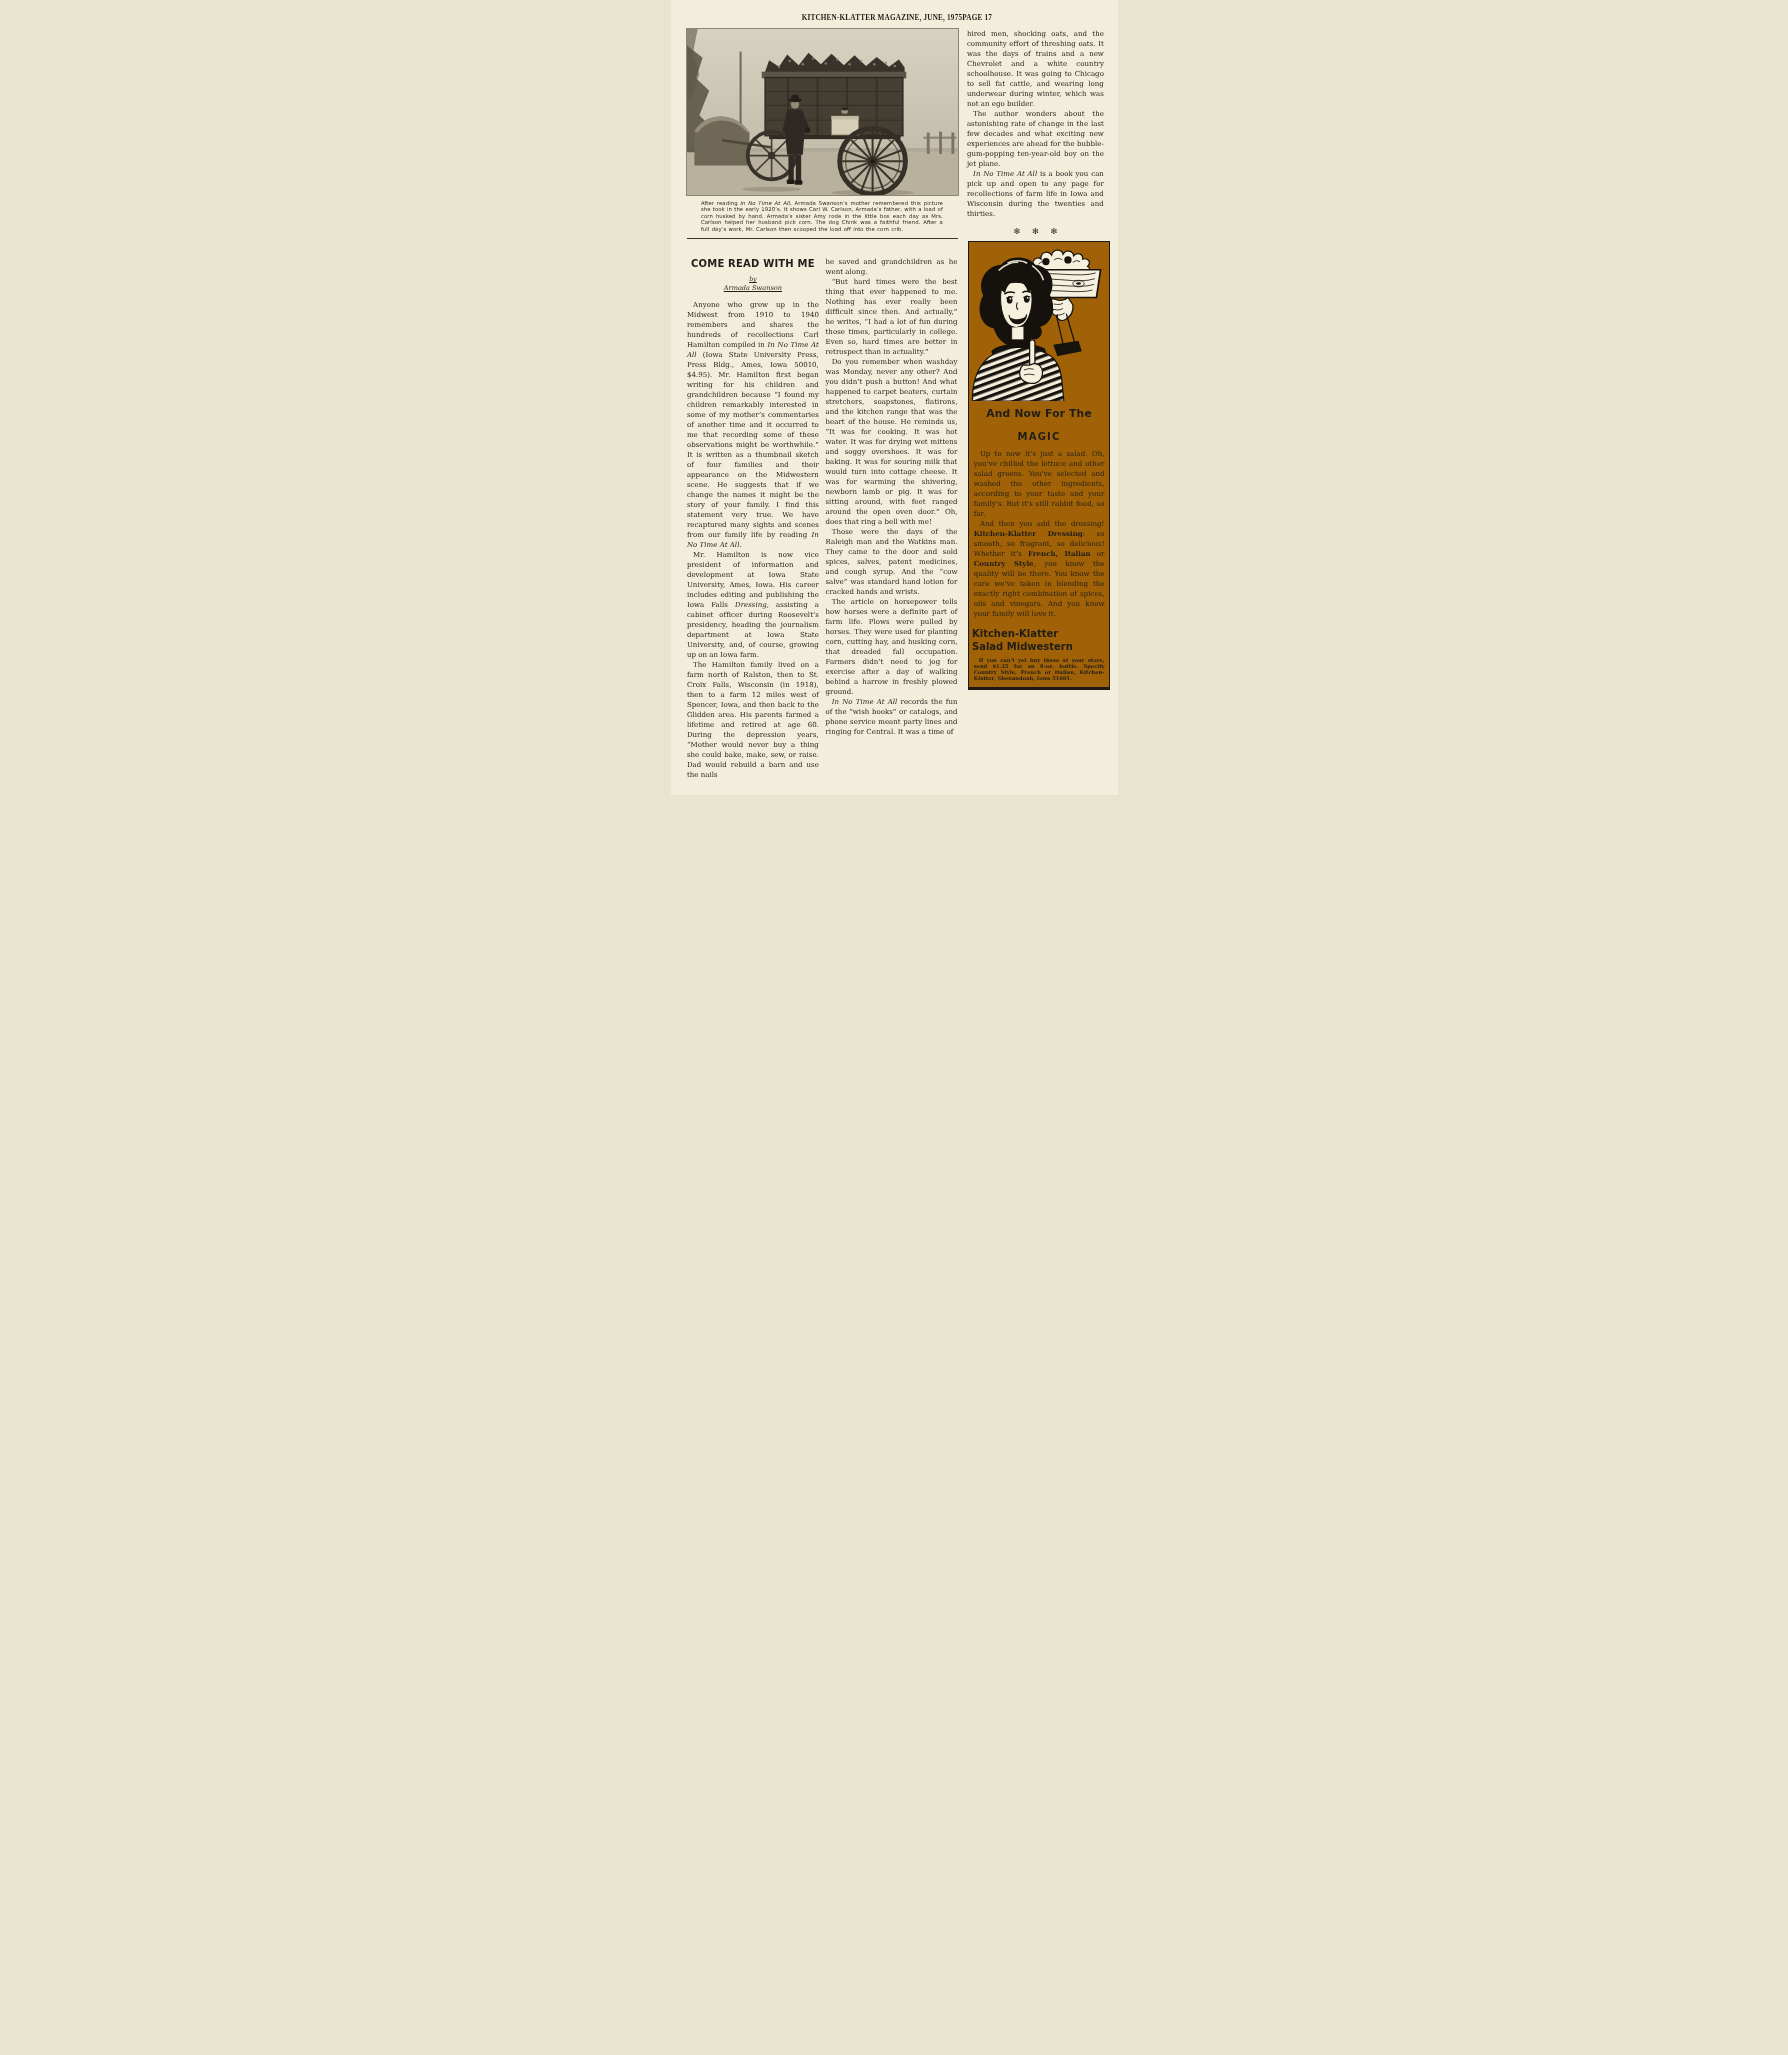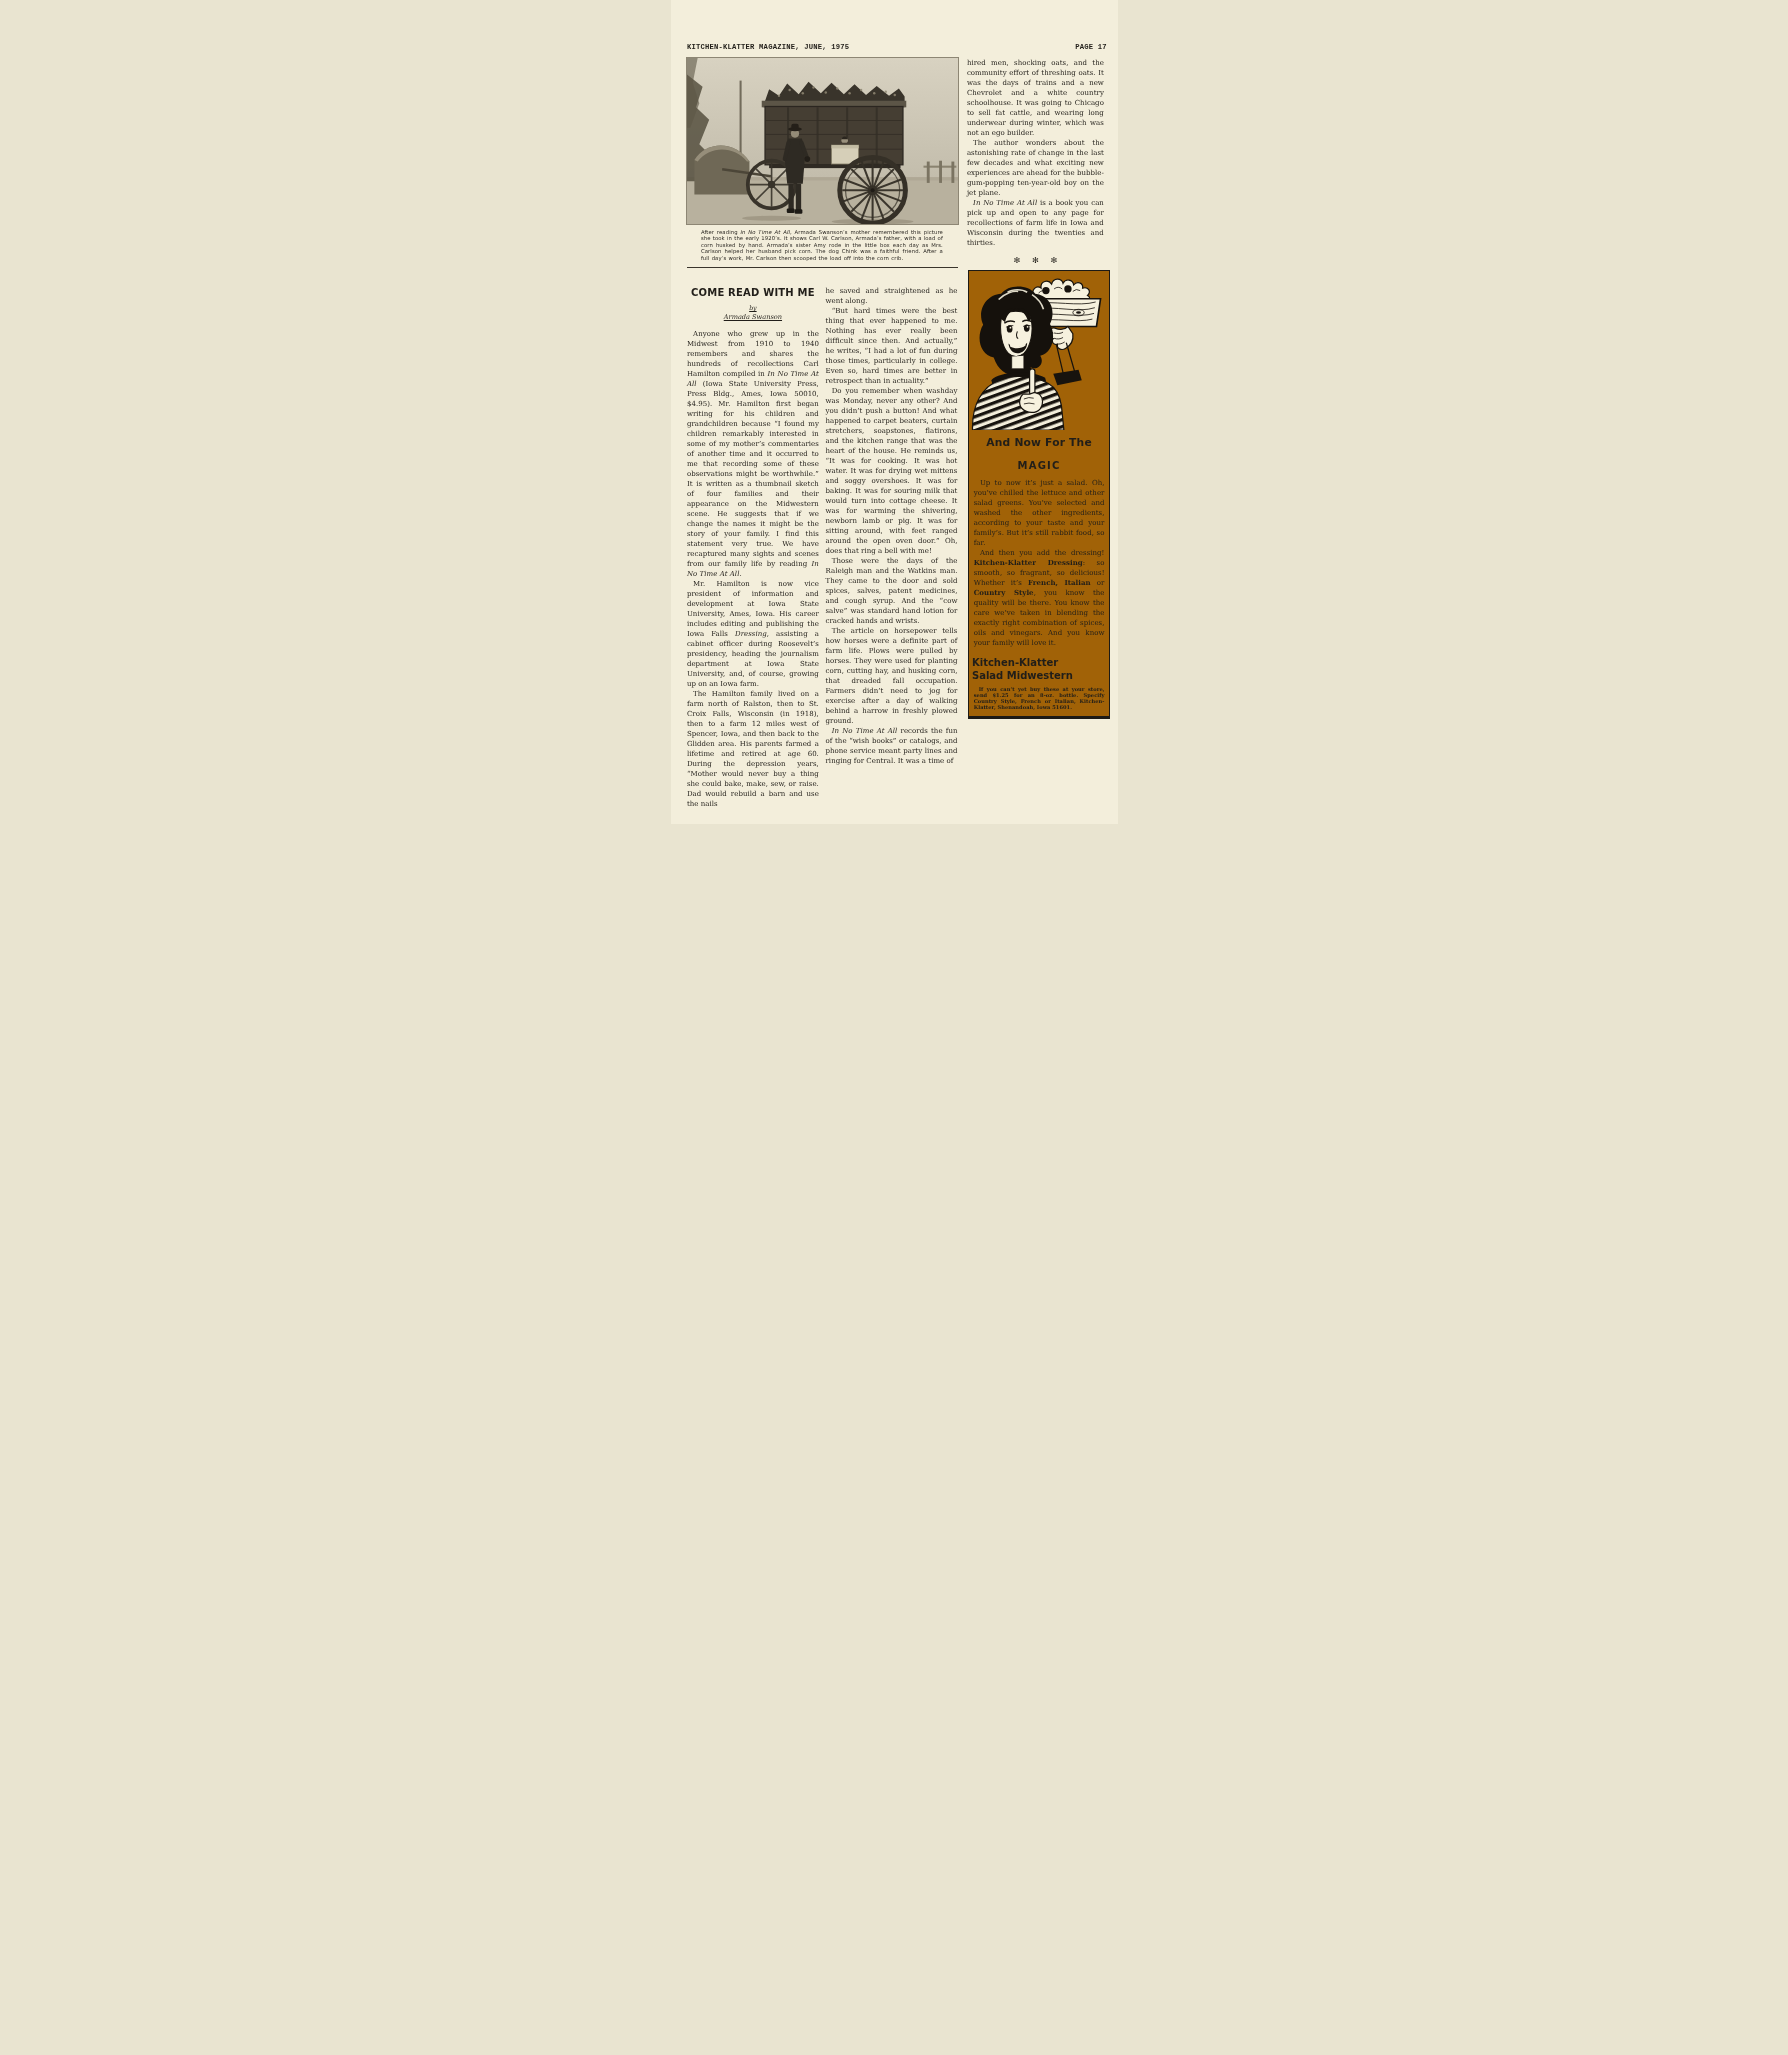--- a/index.html
+++ b/index.html
@@ -14,28 +14,27 @@
     margin: 0 auto;
     background: #f3eedb;
     color: #211e19;
     font-family: "DejaVu Serif", serif;
     box-sizing: border-box;
     padding: 14px 10.7px 15px 16.4px;
   }
   
   .masthead {
     display: flex;
-    justify-content: space-between;
+    justify-content: center;
     align-items: baseline;
-    font-family: Liberation Mono, monospace;
+    font-family: Liberation Serif, serif;
     font-weight: bold;
     font-size: 7.2px;
     letter-spacing: 0.2px;
     margin-bottom: 6.6px;
-    margin-top: 29px;
   }
   
   .content {
     display: flex;
     gap: 9px;
     align-items: flex-start;
   }
   .left-region { width: 271px; flex: 0 0 271px; }
   .right-col   { width: 137px; flex: 0 0 137px; }
 
@@ -261,21 +260,21 @@
           <p class="byline name"><i>Armada Swanson</i></p>
 
           <p class="body ind"><span>Anyone who grew up in the Midwest from 1910 to 1940 remembers and shares the hundreds of recollections Carl Hamilton compiled in </span><i>In No Time At All</i><span> (Iowa State University Press, Press Bldg., Ames, Iowa 50010, $4.95). Mr. Hamilton first began writing for his children and grandchildren because “I found my children remarkably interested in some of my mother’s commentaries of another time and it occurred to me that recording some of these observations might be worthwhile.” It is written as a thumbnail sketch of four families and their appearance on the Midwestern scene. He suggests that if we change the names it might be the story of your family. I find this statement very true. We have recaptured many sights and scenes from our family life by reading </span><i>In No Time At All</i><span>.</span></p>
 
           <p class="body ind"><span>Mr. Hamilton is now vice president of information and development at Iowa State University, Ames, Iowa. His career includes editing and publishing the Iowa Falls </span><i>Dressing</i><span>, assisting a cabinet officer during Roosevelt’s presidency, heading the journalism department at Iowa State University, and, of course, growing up on an Iowa farm.</span></p>
 
           <p class="body ind"><span>The Hamilton family lived on a farm north of Ralston, then to St. Croix Falls, Wisconsin (in 1918), then to a farm 12 miles west of Spencer, Iowa, and then back to the Glidden area. His parents farmed a lifetime and retired at age 60. During the depression years, “Mother would never buy a thing she could bake, make, sew, or raise. Dad would rebuild a barn and use the nails</span></p>
         </div>
 
         <div class="col">
-          <p class="body"><span>he saved and straightened as he went along.</span></p>
+          <p class="body"><span>he saved and grandchildren as he went along.</span></p>
           <p class="body ind"><span>“But hard times were the best thing that ever happened to me. Nothing has ever really been difficult since then. And actually,” he writes, “I had a lot of fun during those times, particularly in college. Even so, hard times are better in retrospect than in actuality.”</span></p>
           <p class="body ind"><span>Do you remember when washday was Monday, never any other? And you didn’t push a button! And what happened to carpet beaters, curtain stretchers, soapstones, flatirons, and the kitchen range that was the heart of the house. He reminds us, “It was for cooking. It was hot water. It was for drying wet mittens and soggy overshoes. It was for baking. It was for souring milk that would turn into cottage cheese. It was for warming the shivering, newborn lamb or pig. It was for sitting around, with feet ranged around the open oven door.” Oh, does that ring a bell with me!</span></p>
           <p class="body ind"><span>Those were the days of the Raleigh man and the Watkins man. They came to the door and sold spices, salves, patent medicines, and cough syrup. And the “cow salve” was standard hand lotion for cracked hands and wrists.</span></p>
           <p class="body ind"><span>The article on horsepower tells how horses were a definite part of farm life. Plows were pulled by horses. They were used for planting corn, cutting hay, and husking corn, that dreaded fall occupation. Farmers didn’t need to jog for exercise after a day of walking behind a harrow in freshly plowed ground.</span></p>
           <p class="body ind"><i>In No Time At All</i><span> records the fun of the “wish books” or catalogs, and phone service meant party lines and ringing for Central. It was a time of</span></p>
         </div>
 
       </div>
     </div>
 

